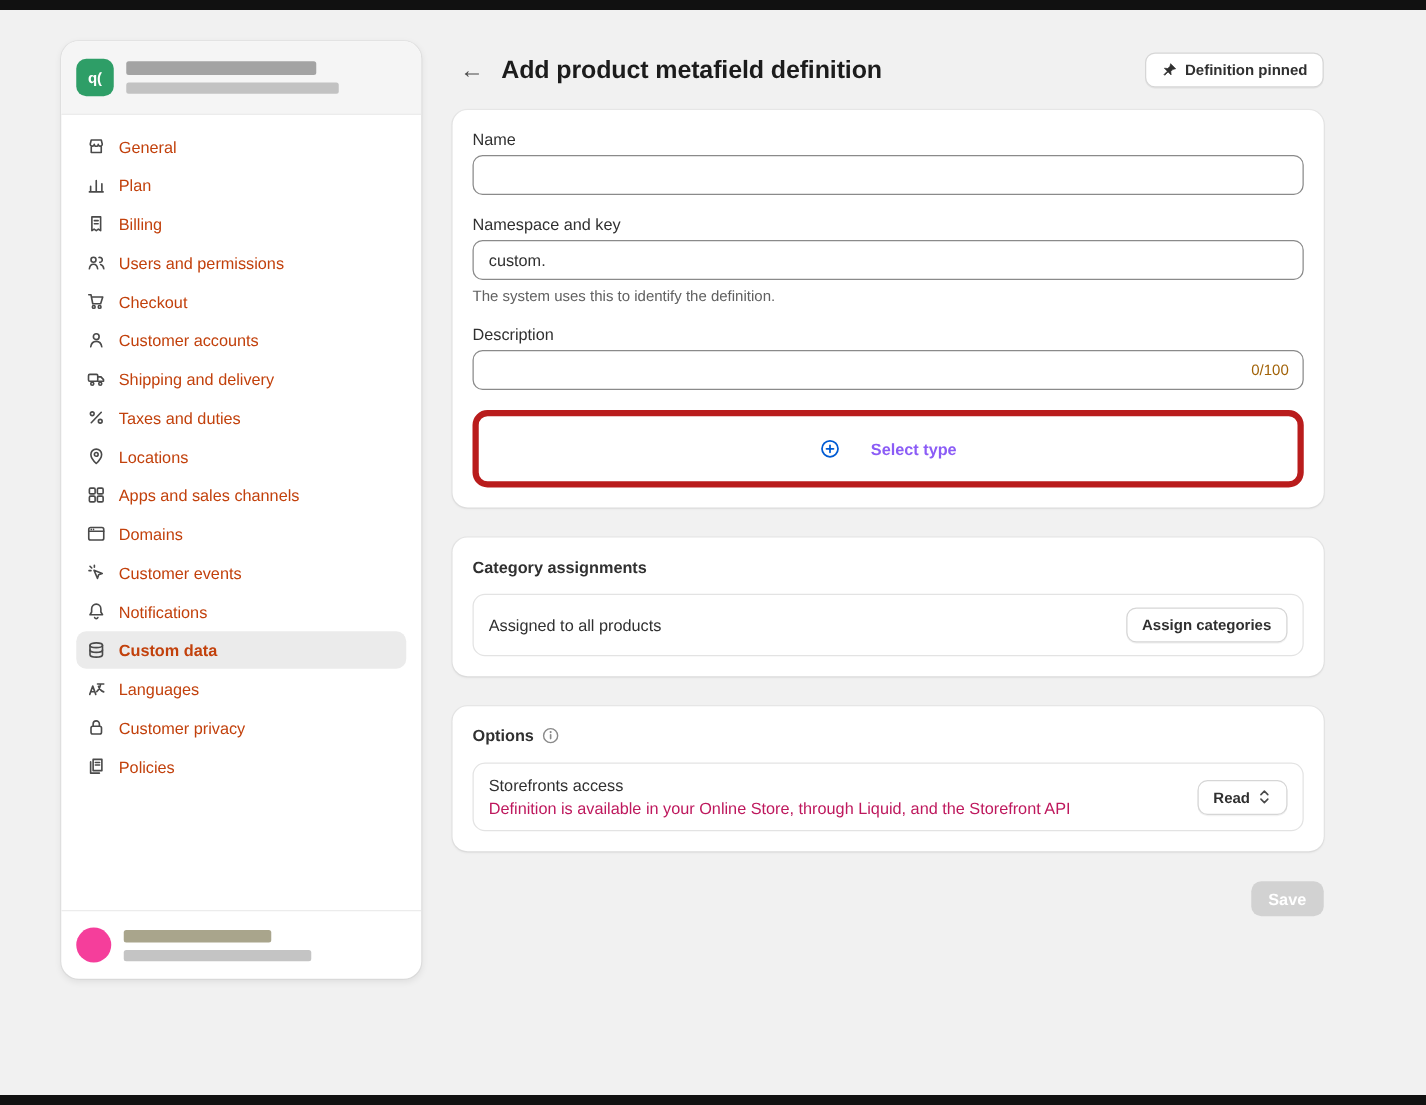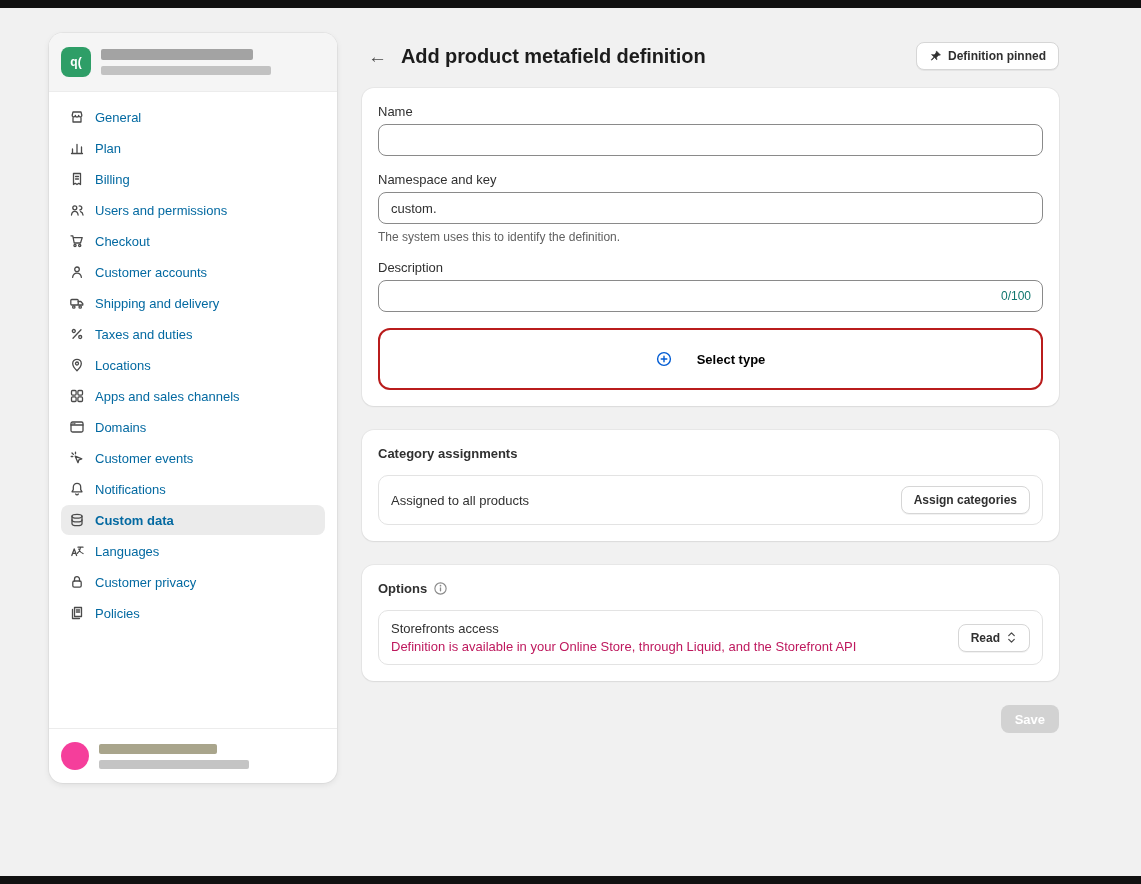--- a/index.html
+++ b/index.html
@@ -36,21 +36,21 @@
   .nav-item {
     display:flex; align-items:center; gap:10px; height:30px; padding:0 8px;
     border-radius:8px; cursor:pointer;
   }
   .nav-item.active { background:#ebebeb;align-items:center; }
   .nav-icon { width:16px; height:16px; flex:0 0 auto; display:flex; }
   .nav-icon svg {
     width:16px; height:16px; fill:none; stroke:#4a4a4a;
     stroke-width:1.3; stroke-linecap:round; stroke-linejoin:round;
   }
-  .nav-label { font-size:13px; font-weight:500; color:#0369a1; }
+  .nav-label { font-size:13px; font-weight:500; color:#c2410c; }
   .nav-item.active .nav-label { font-weight:700; }
   .user-footer { display:flex; align-items:center; gap:10px; padding:13px 12px; border-top:1px solid #ececec; cursor:pointer; }
   .user-avatar { width:28px; height:28px; border-radius:50%; background:#f53e9b; flex:0 0 auto; }
   .r-uname { width:118px; height:10px; background:#a9a58c; margin-bottom:6px; }
   .r-umail { width:150px; height:9px;  background:#c4c4c4; }
 
   
   .content { position:absolute; left:362px; top:42px; width:697px; }
   .page-header { display:flex; justify-content:space-between; align-items:center; margin-bottom:18px; }
   .header-left { display:flex; align-items:center; gap:14px; margin-left:6px; }
@@ -68,25 +68,25 @@
   }
   .form-group { margin-bottom:16px; }
   .field-label { display:block; font-size:13px; color:#303030; margin-bottom:5px; }
   .text-input {
     width:100%; height:32px; border:1px solid #8a8a8a; border-radius:8px;
     padding:0 12px; font-size:13px; color:#303030; background:#fff; font-family:inherit;
   }
   .help-text { font-size:12px; color:#616161; margin:6px 0 0; }
   .input-wrap { position:relative; }
   .input-wrap .text-input { padding-right:52px; }
-  .char-counter { position:absolute; right:12px; top:50%; transform:translateY(-50%); font-size:12px; color:#0f766e; }
+  .char-counter { position:absolute; right:12px; top:50%; transform:translateY(-50%); font-size:12px; color:#a16207; }
   .select-type-btn {
-    width:100%; height:62px; background:#fff; border:2px solid #b91c1c; border-radius:12px;
+    width:100%; height:62px; background:#fff; border:5px solid #b91c1c; border-radius:12px;
     display:flex; align-items:center; justify-content:center; gap:25px;
-    color:#000000; font-size:13px; font-weight:600; cursor:pointer; font-family:inherit;
+    color:#8b5cf6; font-size:13px; font-weight:600; cursor:pointer; font-family:inherit;
   }
   .card-heading { font-size:13px; font-weight:700; margin:0; color:#303030; }
   .heading-row { display:flex; align-items:center; gap:6px; }
   .info-icon { display:flex; cursor:pointer; }
   .inner-box {
     border:1px solid #e3e3e3; border-radius:10px; margin-top:14px;
     display:flex; align-items:center; justify-content:space-between; padding:10px 12px;
   }
   .inner-text { font-size:13px; color:#303030; }
   .secondary-btn {

